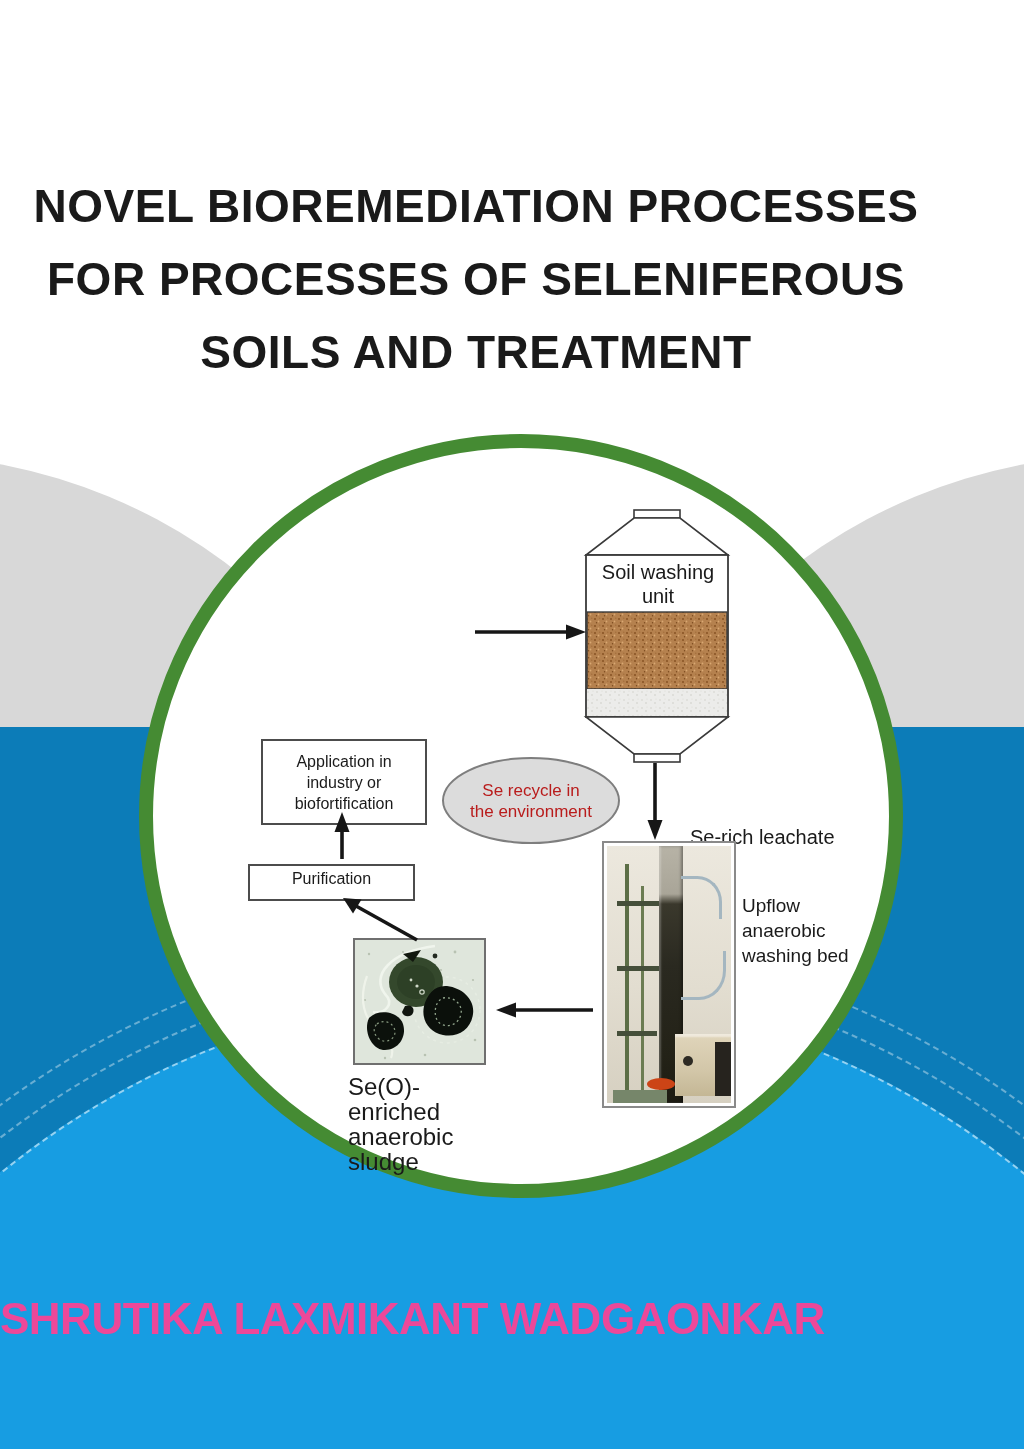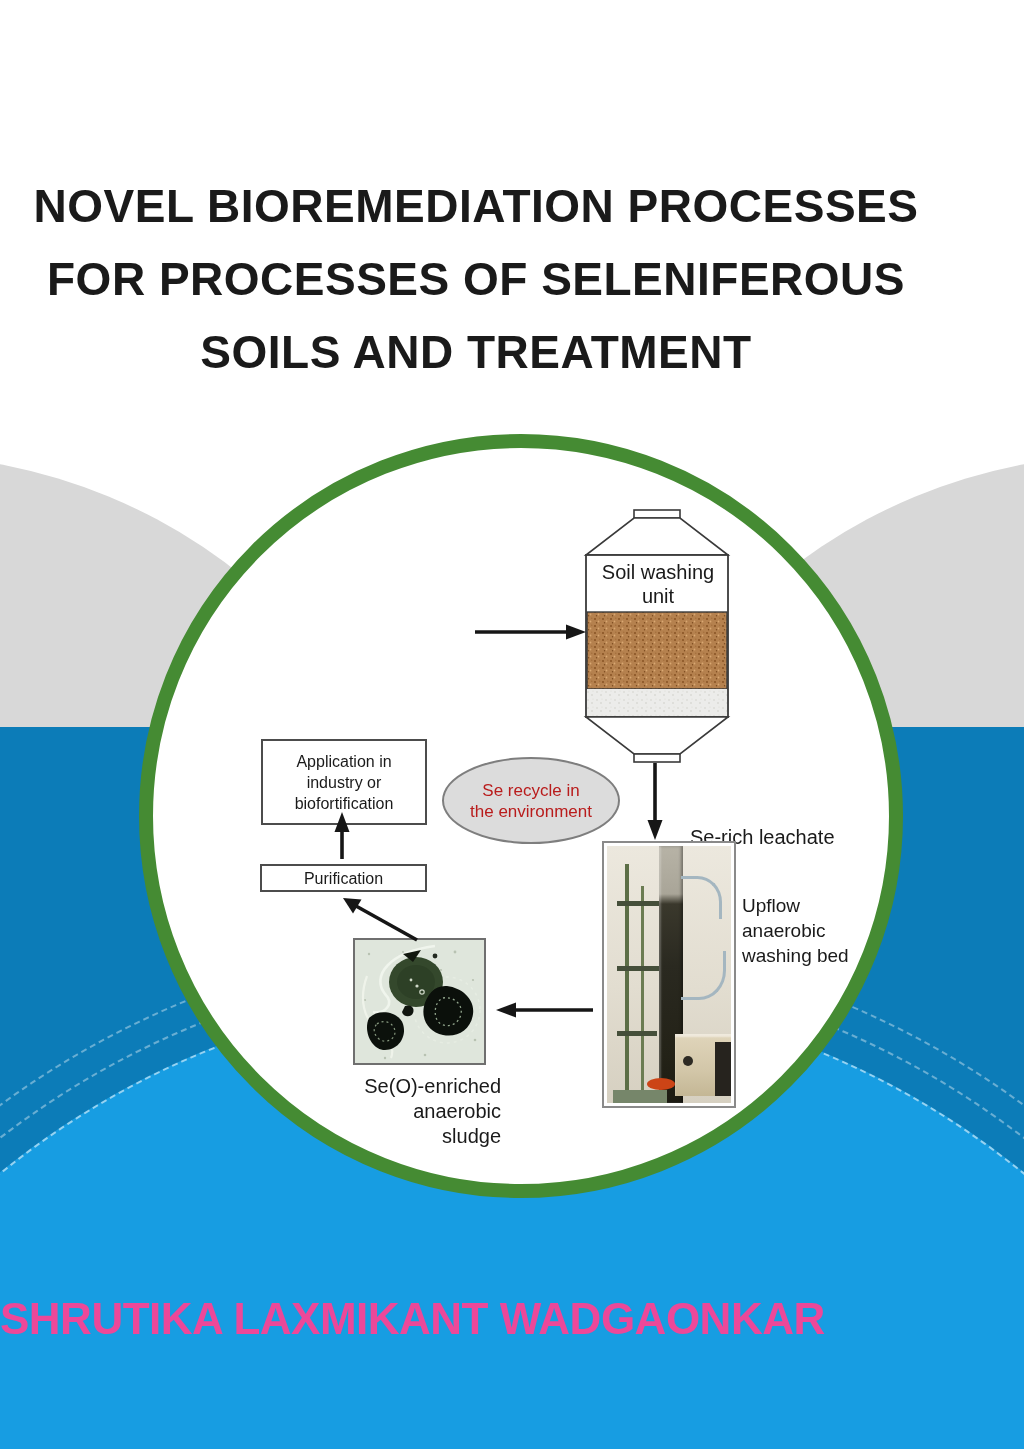--- a/index.html
+++ b/index.html
@@ -51,32 +51,32 @@
     color:#101010;font-size:20px;line-height:24px;text-align:center;}
   
   .vessel-svg{left:577px;top:505px;width:160px;height:258px;}
   .vessel-text{left:586px;top:560px;width:144px;text-align:center;
     color:var(--ink,#1a1a1a);font-size:20px;line-height:24px;white-space:pre-line;}
   
   .flow-box{box-sizing:border-box;border:2px solid #4c4c4c;background:#ffffff;
     color:var(--ink,#1a1a1a);text-align:center;}
   .app-box{left:261px;top:727px;width:166px;height:86px;font-size:16px;line-height:21px;
     display:flex;align-items:center;justify-content:center;white-space:pre-line;margin-top:12px;}
-  .pur-box{left:260px;top:864px;width:167px;height:28px;font-size:16px;line-height:26px;}
+  .pur-box{left:248px;top:864px;width:167px;height:37px;font-size:16px;line-height:26px;}
   
   .recycle-ellipse{left:442px;top:757px;width:178px;height:87px;border-radius:50%;
     box-sizing:border-box;border:2px solid #7e7e7e;background:var(--ellipse-gray,#dcdcdc);
     color:#b91c1c;font-size:17px;line-height:21px;text-align:center;
     display:flex;align-items:center;justify-content:center;white-space:pre-line;}
   
   .txt-label{color:var(--ink,#1a1a1a);}
   .leachate-label{left:690px;top:790px;font-size:20px;margin-top:36px;}
   .uasb-label{left:742px;top:893px;font-size:19px;line-height:25px;white-space:pre-line;}
-  .sludge-label{left:348px;top:1074px;width:145px;text-align:right;font-size:20px;
-    line-height:25px;white-space:pre-line;margin-left:8px;}
+  .sludge-label{left:348px;top:1074px;width:145px;text-align:left;font-size:24px;
+    line-height:25px;white-space:pre-line;}
   
   .uasb-photo{left:602px;top:841px;width:134px;height:267px;box-sizing:border-box;
     border:2px solid #8a8a8a;background:#ffffff;padding:3px;}
   .uasb-in{position:relative;width:100%;height:100%;overflow:hidden;
     background:linear-gradient(to bottom,#ece8de,#e2ddd0 55%,#d6d0c1);}
   .uasb-in .col{position:absolute;left:52px;top:0;width:24px;height:100%;
     background:linear-gradient(to bottom,#b7b3a6 0,#a9a598 48px,#3a382c 58px,#2a2920 120px,#232217 210px,#1c1b12 100%);
     box-shadow:inset 2px 0 2px rgba(255,255,255,.25), inset -2px 0 3px rgba(0,0,0,.35);}
   .uasb-in .rod1{position:absolute;left:18px;top:18px;width:4px;height:230px;background:#5c6e46;}
   .uasb-in .rod2{position:absolute;left:34px;top:40px;width:3px;height:215px;background:#6b7c52;}

